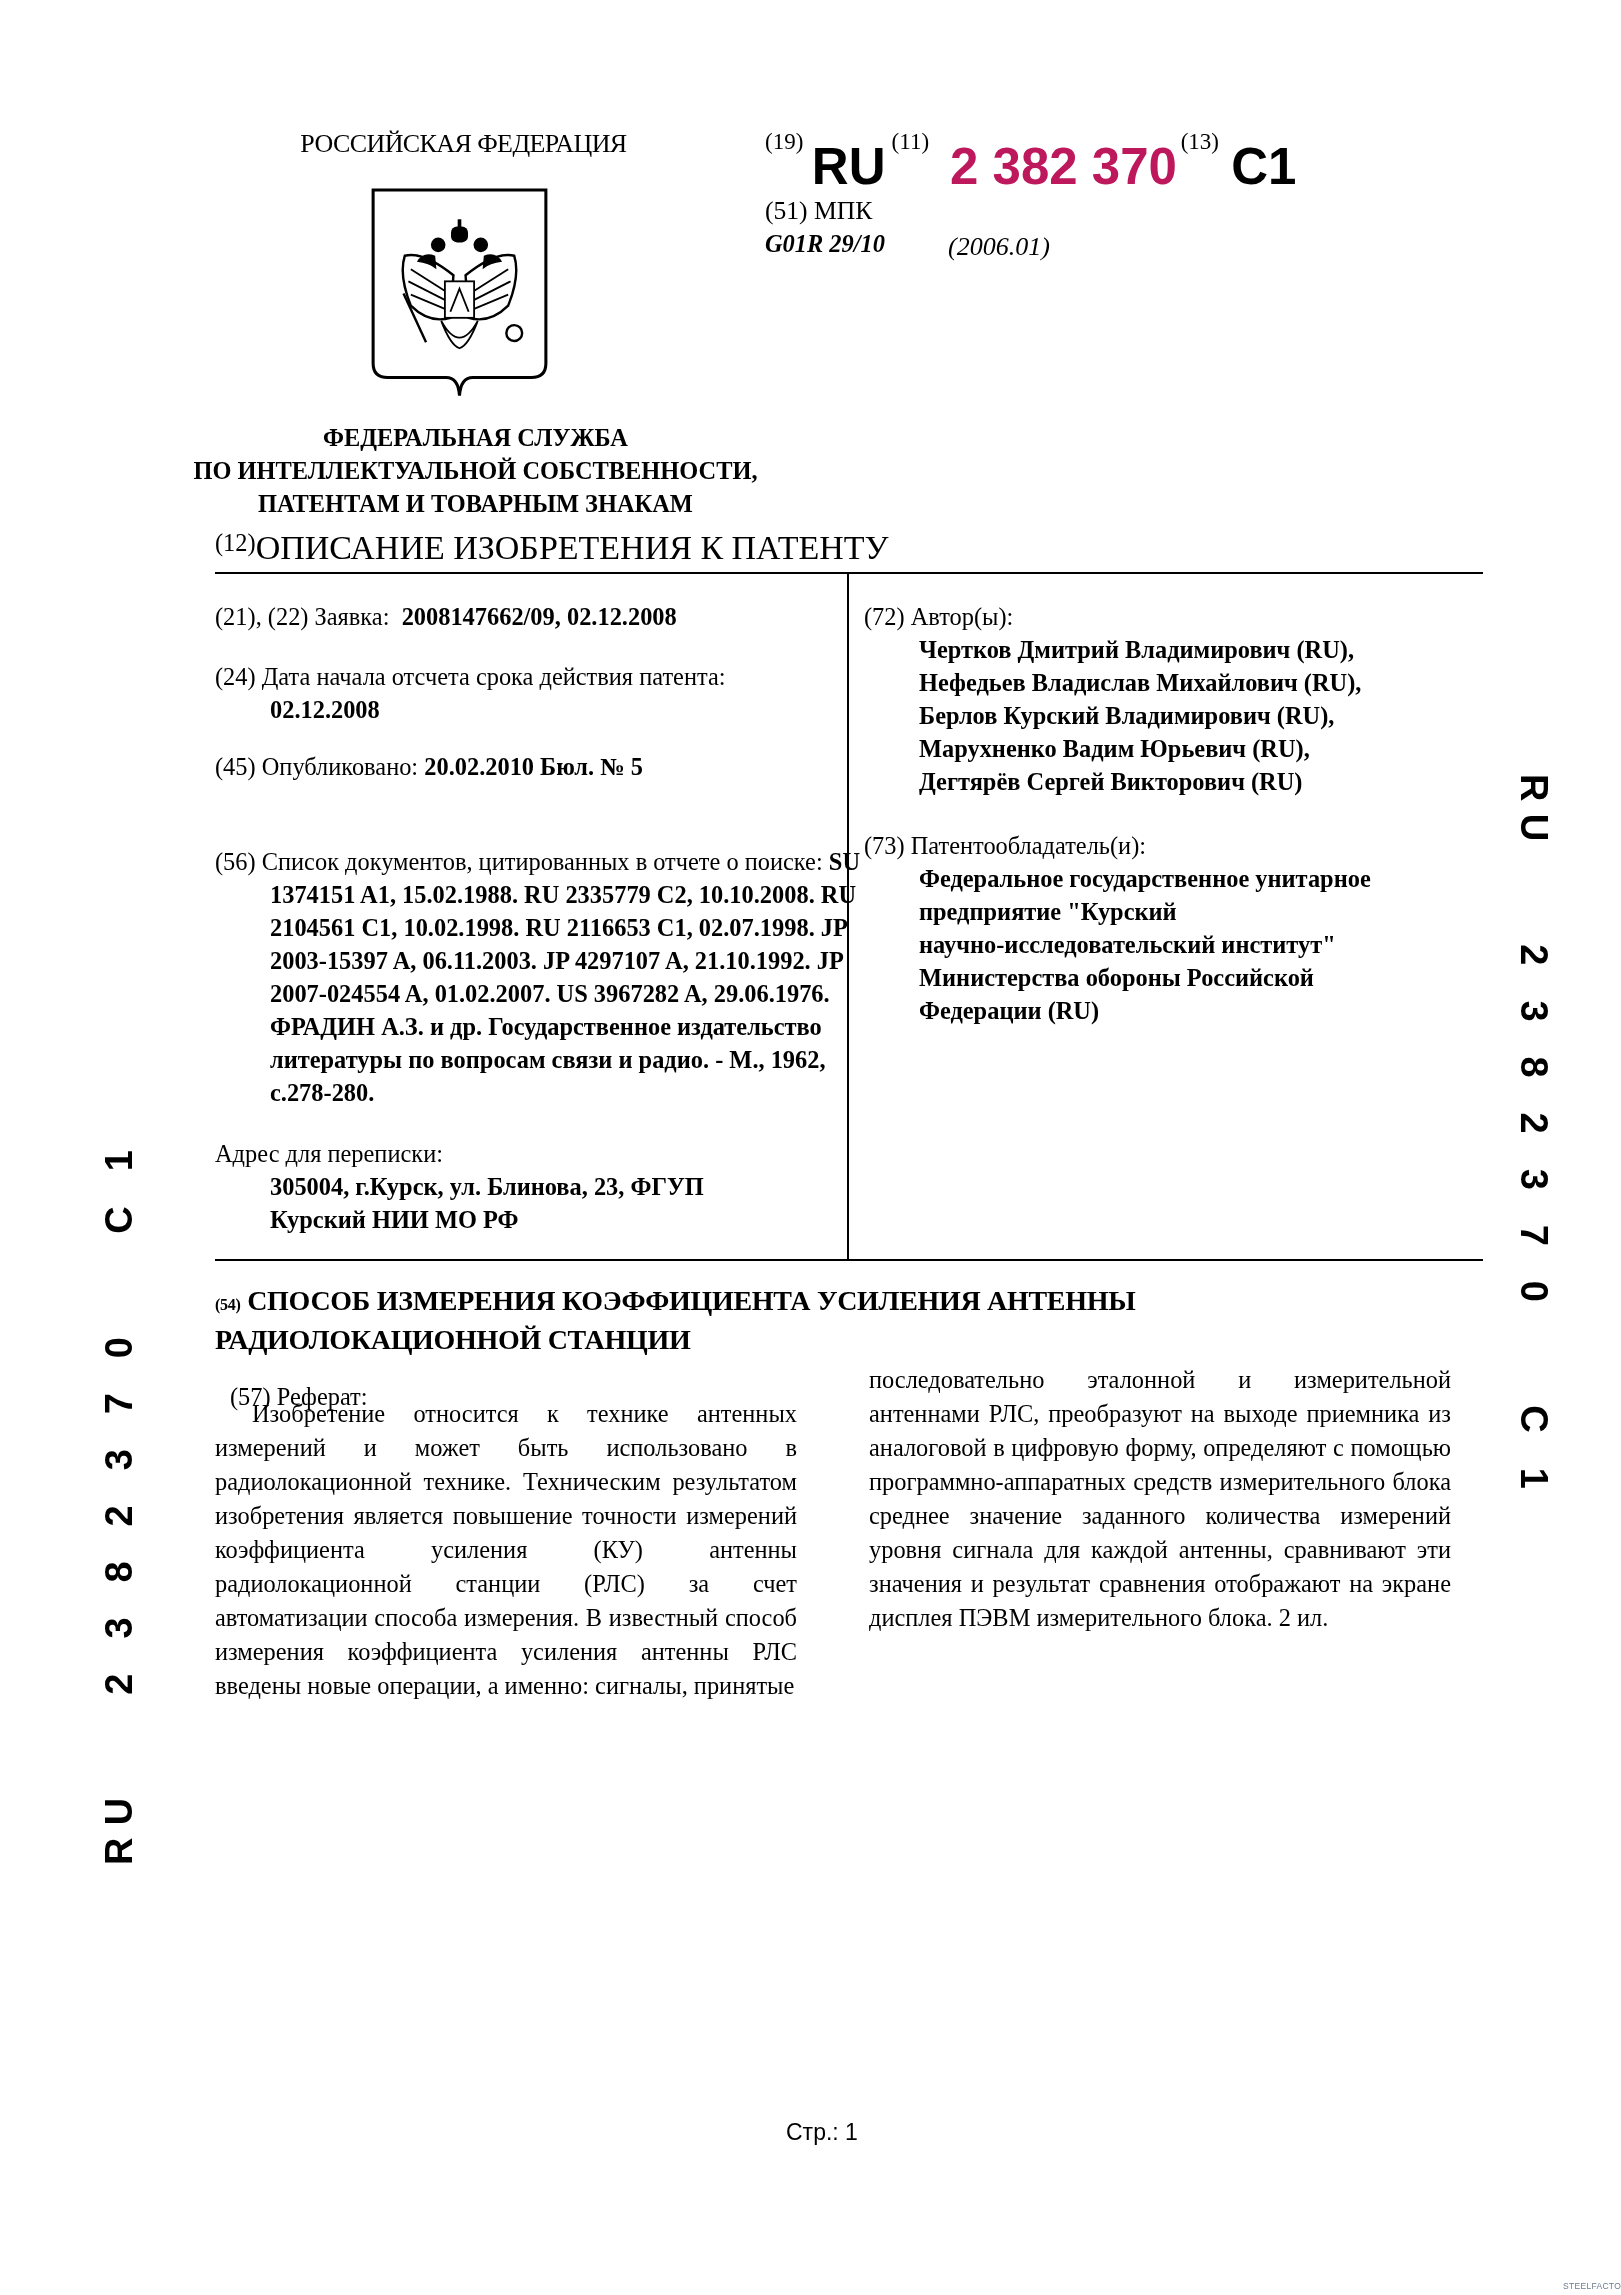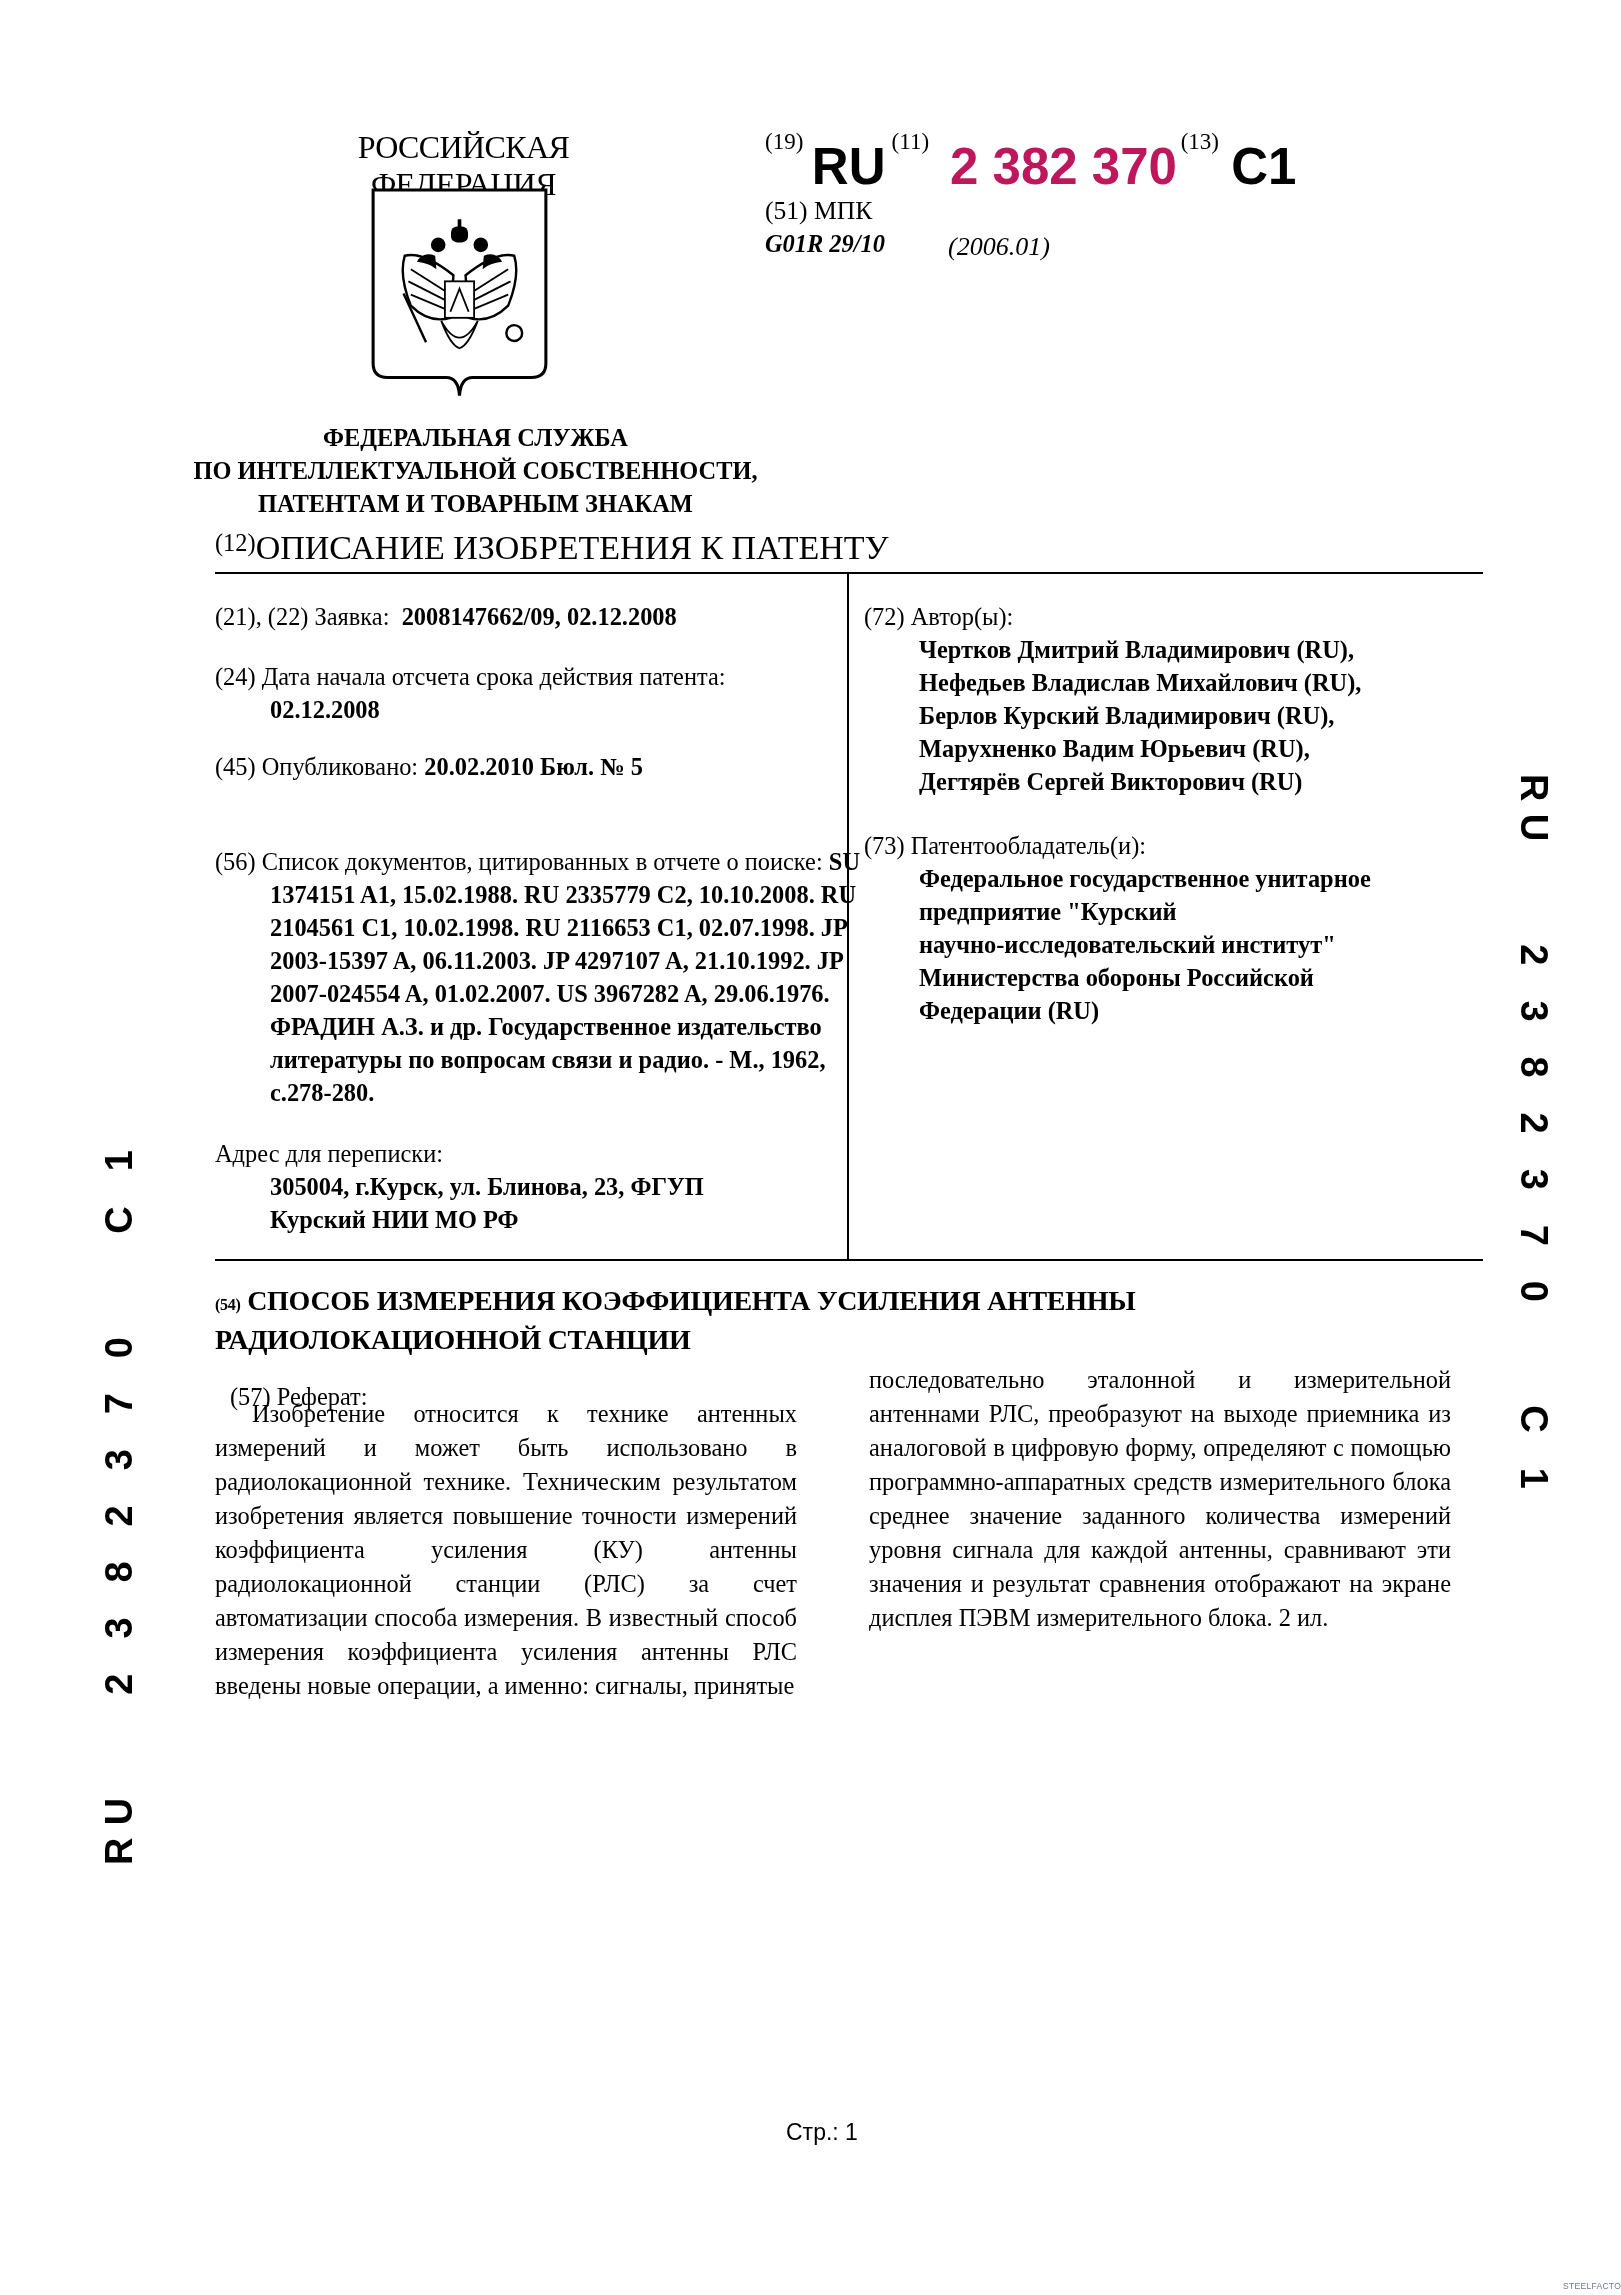--- a/index.html
+++ b/index.html
@@ -2,21 +2,21 @@
 <html style="font-size:9.8px"><head>
 <meta charset="utf-8">
 <style>
   html, body { margin: 0; padding: 0; background: #ffffff; }
   body { width: 1622px; height: 2295px; position: relative; overflow: hidden;
          font-family: "Liberation Serif", "DejaVu Serif", serif; color: #000; }
   .abs { position: absolute; }
   .sans { font-family: "Liberation Sans", "DejaVu Sans", sans-serif; }
 
   
-  #country { left: 293px; top: 129px; width: 341px; text-align: center; font-size: 32px; letter-spacing: -0.6px; }
+  #country { left: 293px; top: 129px; width: 341px; text-align: center; font-size: 26px; letter-spacing: -0.6px; }
   #emblem { left: 368px; top: 184px; width: 183px; height: 219px; }
   #agency { left: 183px; top: 421px; width: 585px; text-align: center; font-size: 24.4px; line-height: 33px; font-weight: bold; }
 
   
   #code-line { left: 765px; top: 128px; height: 67px; white-space: nowrap; }
   #code-line .cap { font-size: 23px; vertical-align: top; display: inline-block; margin-top: 1px; }
   #code-line .big { font-family: "Liberation Sans", "DejaVu Sans", sans-serif; font-weight: bold; font-size: 51px; display: inline-block; vertical-align: top; margin-top: 8.5px; }
   #ru-code { margin: 0 6.1px 0 8.5px; }
   #num { color: #be185d; margin: 0 3.7px 0 21px; }
   #kind { margin-left: 12.2px; }

